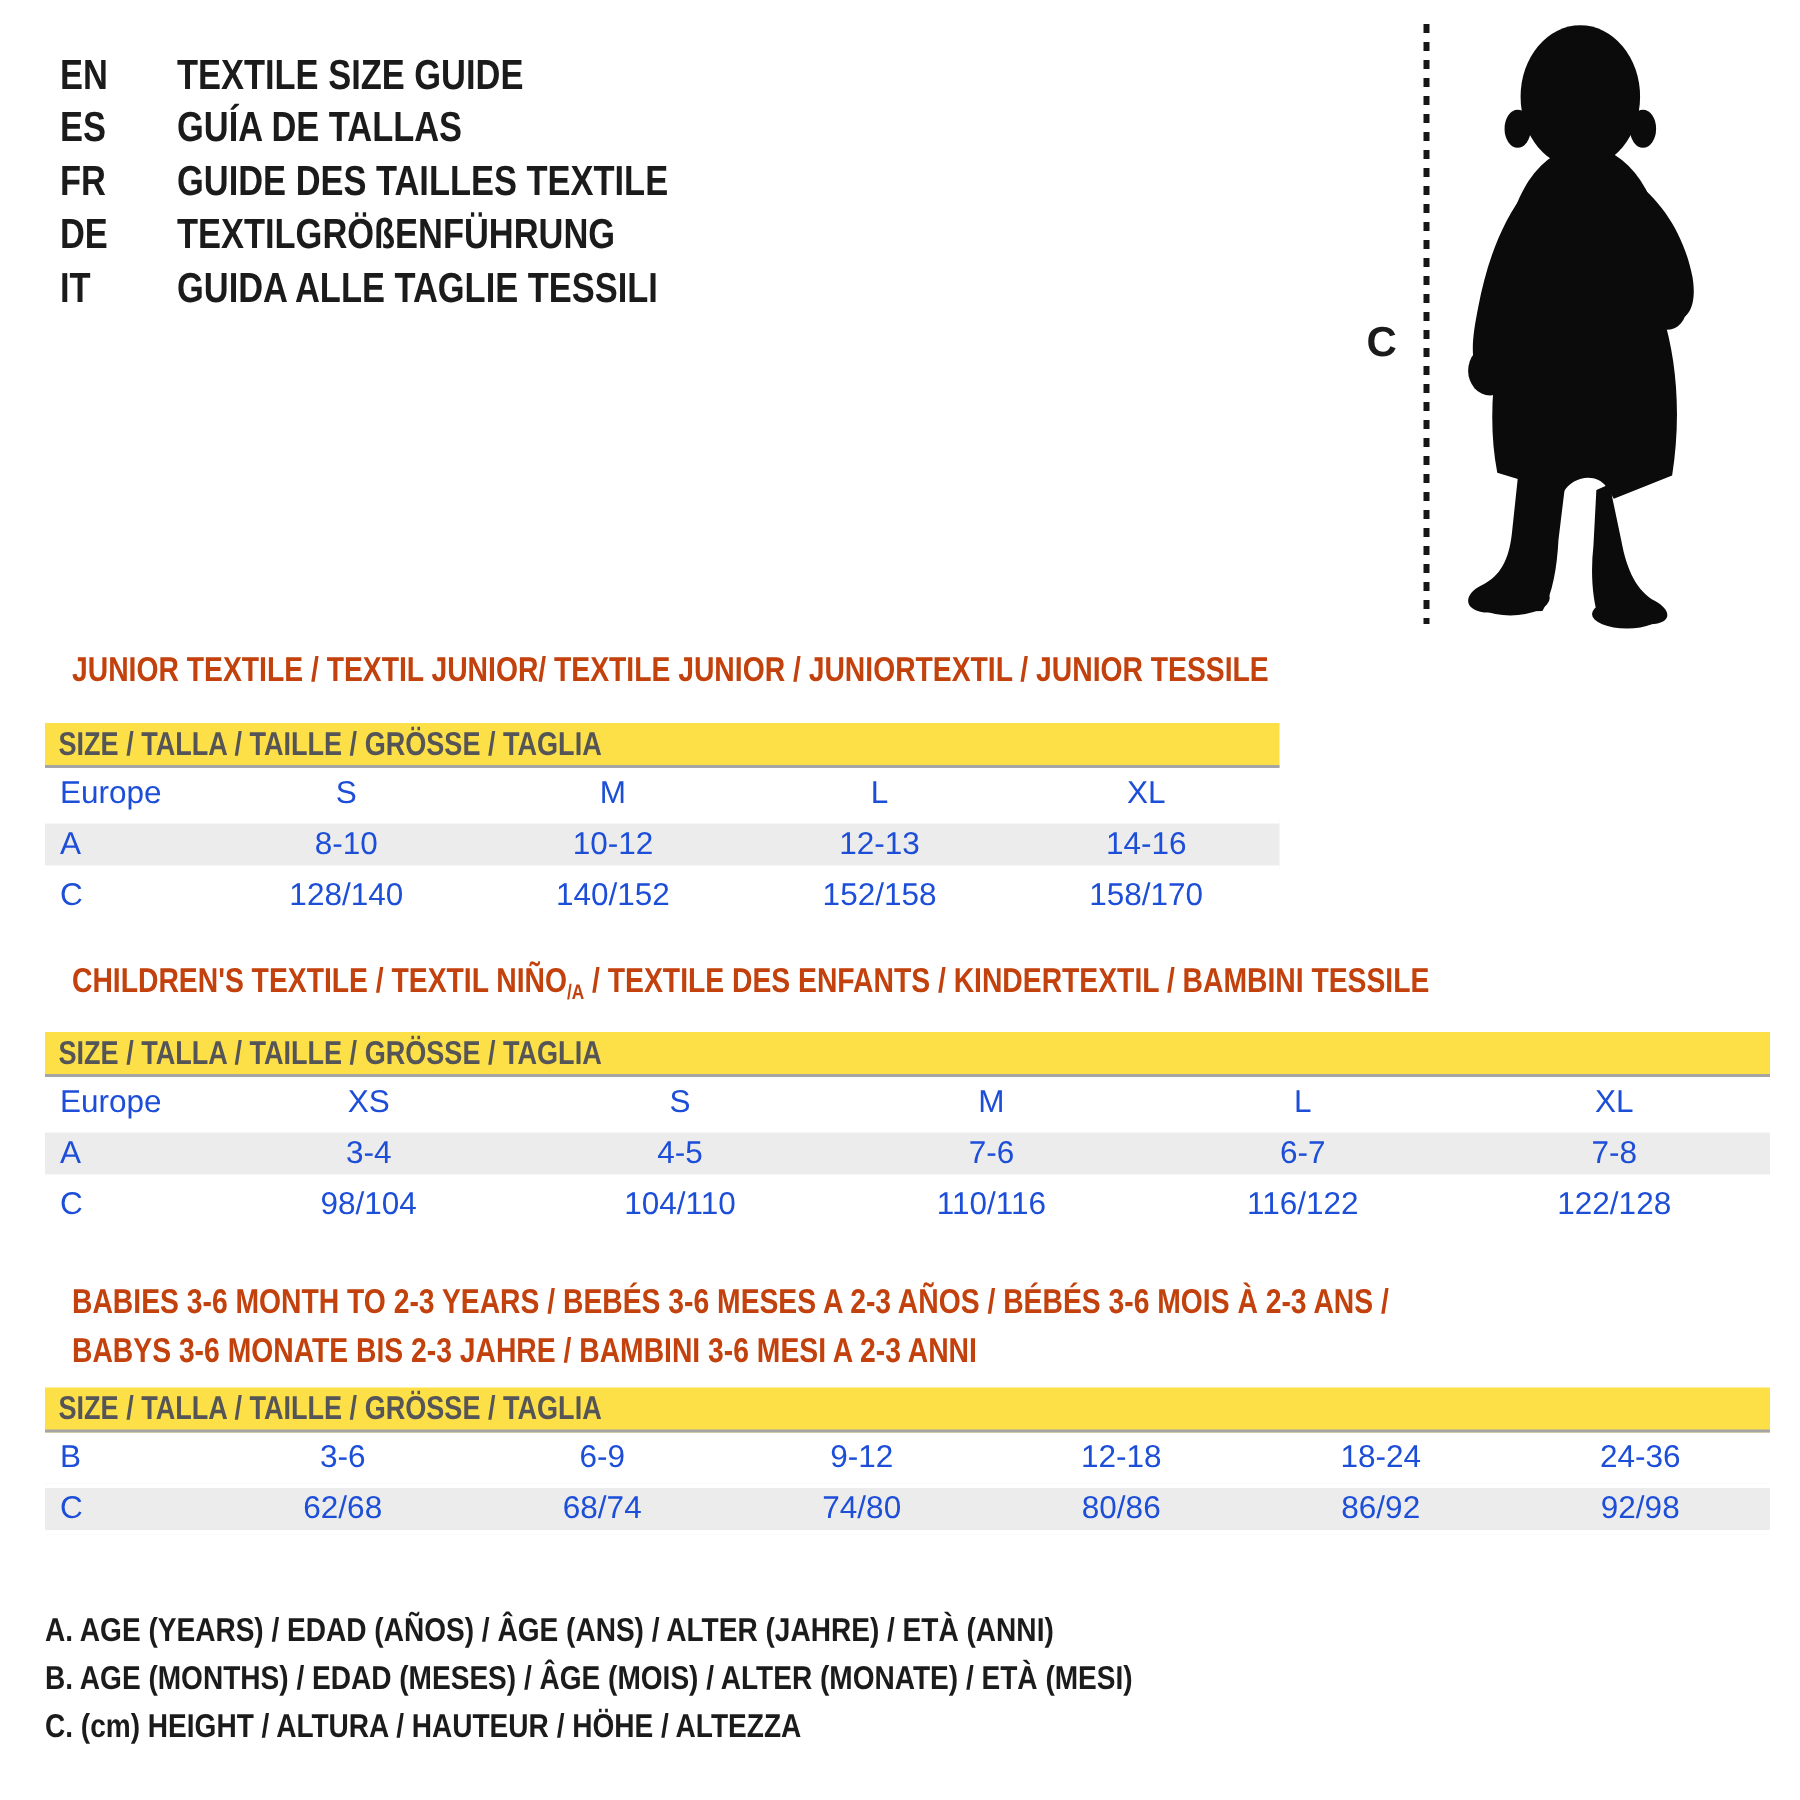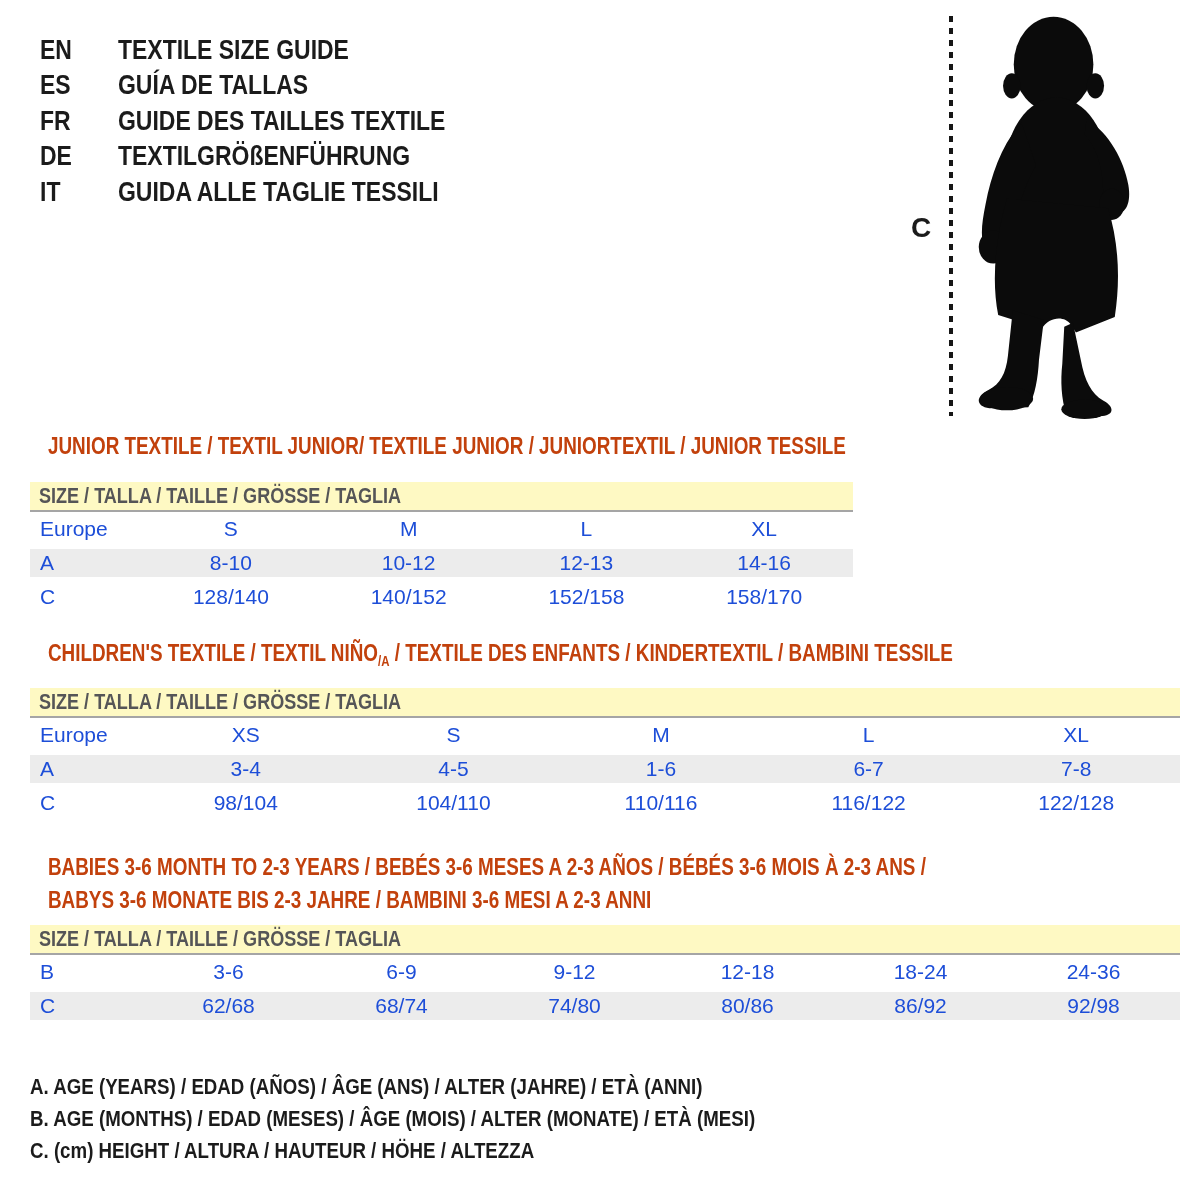--- a/index.html
+++ b/index.html
@@ -20,21 +20,21 @@
   .dash-line { position:absolute; left:44px; top:4px; width:4px; height:400px;
       background:repeating-linear-gradient(to bottom, #161616 0 6px, transparent 6px 12px); }
   .figure-c { position:absolute; left:6px; top:200px; font-weight:bold; font-size:28px; color:#1b1b1b; }
   .silhouette { position:absolute; left:58px; top:0; width:185px; height:408px; }
 
   
   .heading { position:absolute; left:24px; font-weight:bold; font-size:23px; color:#c2410c; line-height:26px;margin-left:24px; }
   .heading .sub { font-size:14px; vertical-align:-5px; font-weight:bold; }
 
   .size-table { position:absolute; left:30px; }
-  .size-bar { height:30px; background:#fef9c3; border-bottom:2px solid #a5a5a5;
+  .size-bar { height:30px; background:#fde047; border-bottom:2px solid #a5a5a5;
       display:flex; align-items:center; padding-left:9px; }
   .size-bar .cond { font-weight:bold; font-size:22px; color:#555557; }
 
   .trow { display:flex; align-items:center; height:34px; font-size:21px; color:#1d4ed8; }
   .trow.shaded { background:#ececec; border-top:3px solid #ffffff; border-bottom:3px solid #ffffff; }
   .cell.label { width:112px; flex:0 0 112px; padding-left:10px; text-align:left; }
   .cell.val { flex:1; text-align:center; }
 
   .heading-junior   { top:433px; width:900px; }
   .table-junior     { top:482px; width:823px; }
@@ -138,21 +138,21 @@
       <div class="cell val">XS</div>
       <div class="cell val">S</div>
       <div class="cell val">M</div>
       <div class="cell val">L</div>
       <div class="cell val">XL</div>
     </div>
     <div class="trow shaded">
       <div class="cell label">A</div>
       <div class="cell val">3-4</div>
       <div class="cell val">4-5</div>
-      <div class="cell val">1-6</div>
+      <div class="cell val">7-6</div>
       <div class="cell val">6-7</div>
       <div class="cell val">7-8</div>
     </div>
     <div class="trow">
       <div class="cell label">C</div>
       <div class="cell val">98/104</div>
       <div class="cell val">104/110</div>
       <div class="cell val">110/116</div>
       <div class="cell val">116/122</div>
       <div class="cell val">122/128</div>

